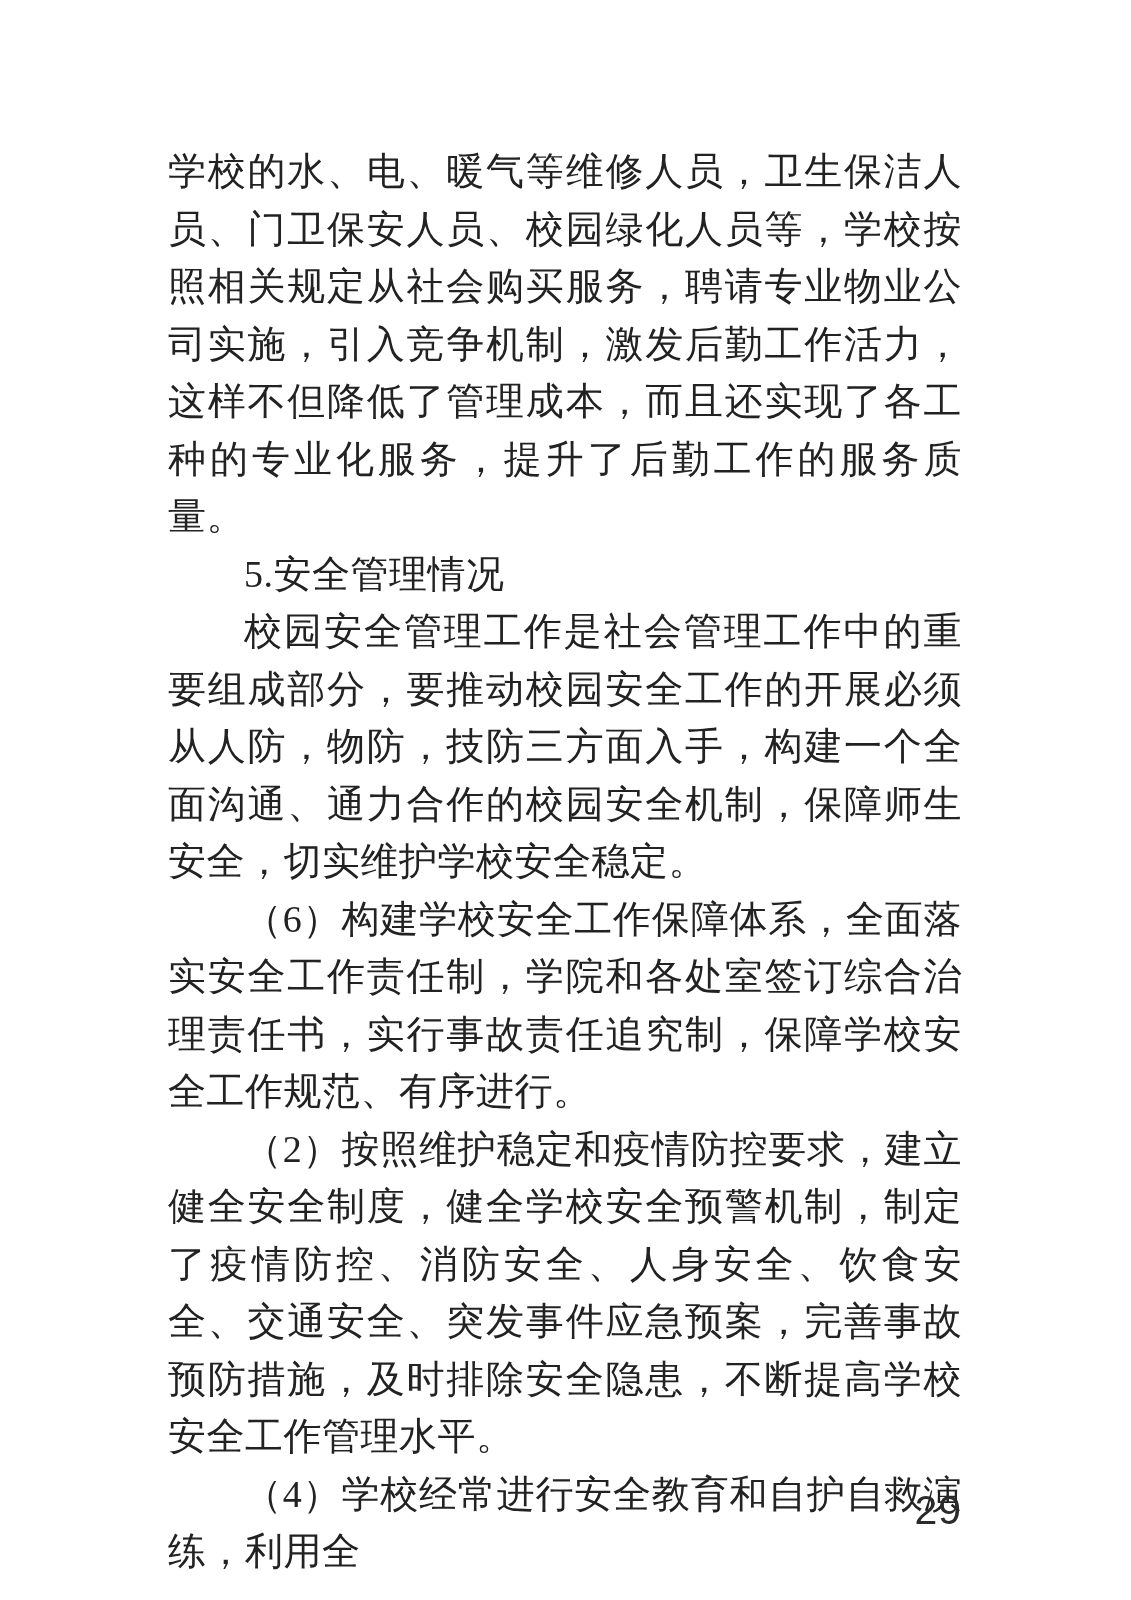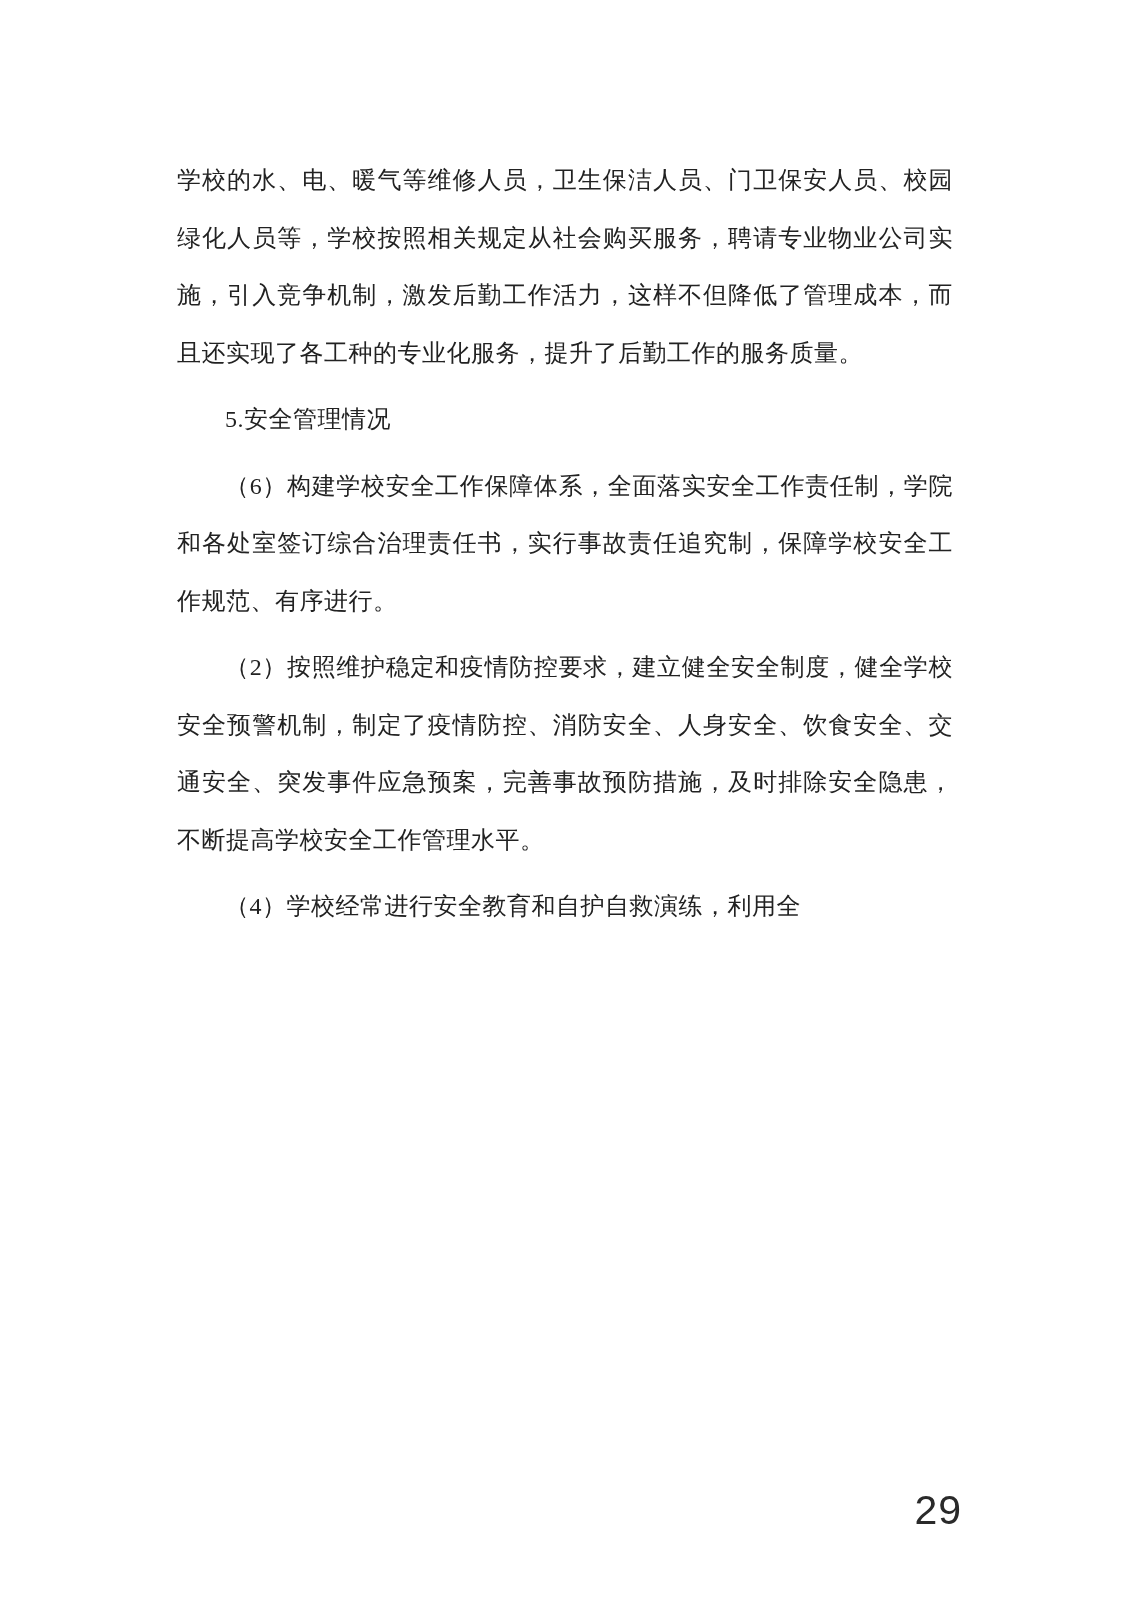--- a/index.html
+++ b/index.html
@@ -16,22 +16,22 @@
     font-family: "Liberation Serif", serif;
     color: #222222;
   }
   .text-block {
     position: absolute;
     left: 168px;
     top: 143px;
     width: 794px;
   }
   .text-block p {
-    margin: 9px;
-    font-size: 24px;
+    margin: 0;
+    font-size: 38px;
     line-height: 57.5px;
     letter-spacing: 0.5px;
     text-align: justify;
     text-align-last: left;
     color: #222222;
     font-family: Liberation Serif, serif;
   }
   p.body-indent {
     text-indent: 2em;
   }
@@ -52,20 +52,21 @@
 </head>
 <body>
 
 <div class="page">
 
   <div class="text-block">
     <p class="body-flush">学校的水、电、暖气等维修人员，卫生保洁人员、门卫保安人员、校园绿化人员等，学校按照相关规定从社会购买服务，聘请专业物业公司实施，引入竞争机制，激发后勤工作活力，这样不但降低了管理成本，而且还实现了各工种的专业化服务，提升了后勤工作的服务质量。</p>
 
     <p class="heading">5.安全管理情况</p>
 
+    <p class="body-indent">校园安全管理工作是社会管理工作中的重要组成部分，要推动校园安全工作的开展必须从人防，物防，技防三方面入手，构建一个全面沟通、通力合作的校园安全机制，保障师生安全，切实维护学校安全稳定。</p>
 
     <p class="body-indent">（6）构建学校安全工作保障体系，全面落实安全工作责任制，学院和各处室签订综合治理责任书，实行事故责任追究制，保障学校安全工作规范、有序进行。</p>
 
     <p class="body-indent">（2）按照维护稳定和疫情防控要求，建立健全安全制度，健全学校安全预警机制，制定了疫情防控、消防安全、人身安全、饮食安全、交通安全、突发事件应急预案，完善事故预防措施，及时排除安全隐患，不断提高学校安全工作管理水平。</p>
 
 
     <p class="body-indent">（4）学校经常进行安全教育和自护自救演练，利用全</p>
   </div>
 
   <div class="page-number">29</div>

